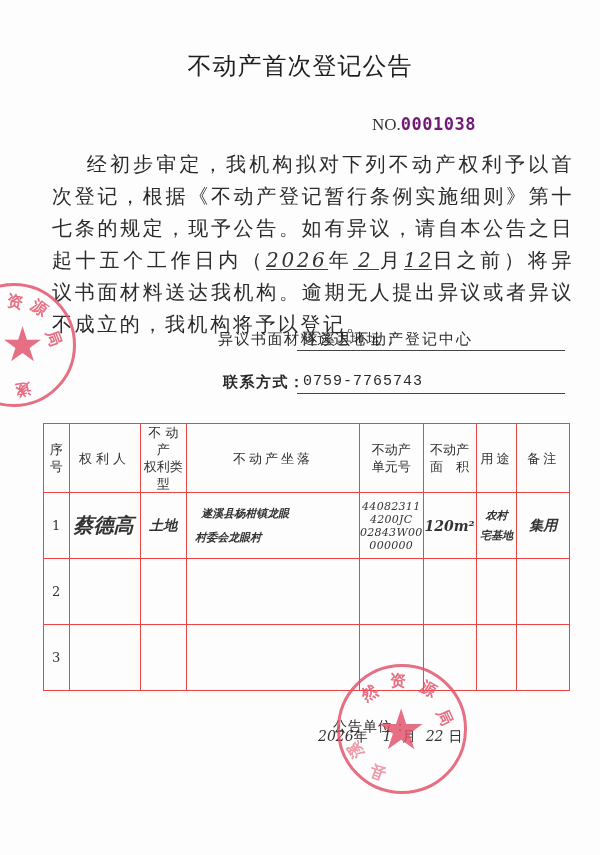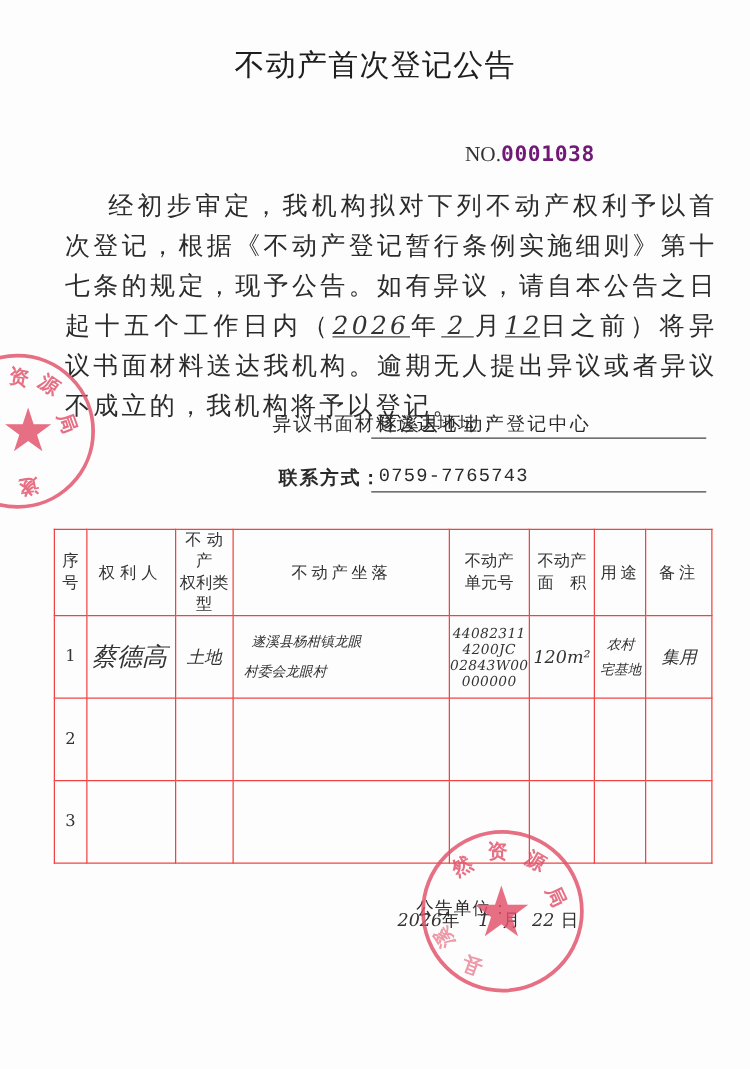--- a/index.html
+++ b/index.html
@@ -2,21 +2,21 @@
 <html><head>
 <meta charset="utf-8">
 <style>
   html, body { margin:0; padding:0; }
   body {
     width:600px; height:855px; background:#fdfdfd; position:relative; overflow:hidden;
     font-family: "DejaVu Serif", "Liberation Serif", serif; color:#2a2a2a;
   }
   .abs { position:absolute; }
   .title {
-    left:0; width:600px; top:36px; text-align:center;
+    left:0; width:600px; top:50px; text-align:center;
     font-family:Liberation Sans, sans-serif;
     font-size:24px; letter-spacing:1px; color:#1e1e1e;
   }
   .docno { left:372px; top:114px; font-size:17px; font-family:"Liberation Serif", serif; color:#333; }
   .docno .num { color:#701a75; font-family:"DejaVu Sans Mono", "Liberation Mono", monospace; font-weight:bold; font-size:17px; letter-spacing:0.5px; }
   .para {
     left:52px; width:522px; top:148px; font-size:20px; line-height:32px;
     letter-spacing:2.6px; text-align:justify; color:#2b2b2b;
   }
   .para .indent { display:inline-block; width:34px; }
@@ -28,21 +28,21 @@
   .tel-label { left:223px; top:373px; font-size:15px; letter-spacing:1.5px;font-weight:bold; }
   .tel-line { left:297px; top:393px; width:268px; border-bottom:1.5px solid #444; }
   .tel-val { left:303px; top:373px; font-size:15px; font-family:"Liberation Mono", monospace; letter-spacing:1px; }
   table.grid {
     position:absolute; left:43px; top:423px; border-collapse:collapse; width:527px;
     font-size:13px; color:#333;
   }
   table.grid td { border:1px solid #ef4444; text-align:center; vertical-align:middle; padding:0; }
   .hdr td { height:46px; line-height:17px; }
   .row td { height:65px; }
-  .hw { font-style:italic; font-size:14px; color:#333; }
+  .hw { font-style:italic; font-size:14px; color:#333;font-weight:bold; }
   .hw-big { font-size:20px; font-style:italic; }
   .hw-small { font-size:11px; line-height:13px; font-style:italic; letter-spacing:0.3px; }
   .sign-label { left:333px; top:718px; font-size:14px; letter-spacing:1px; }
   .sign-date { left:318px; top:728px; font-size:14px; }
   .stamp {
     border:3px solid #e2506a; border-radius:50%; color:#e2506a; opacity:0.82;
   }
   .stamp .star { position:absolute; color:#e2506a; }
   .stamp .ch { position:absolute; font-size:16px; font-weight:bold; color:#e2506a; }
 </style>

